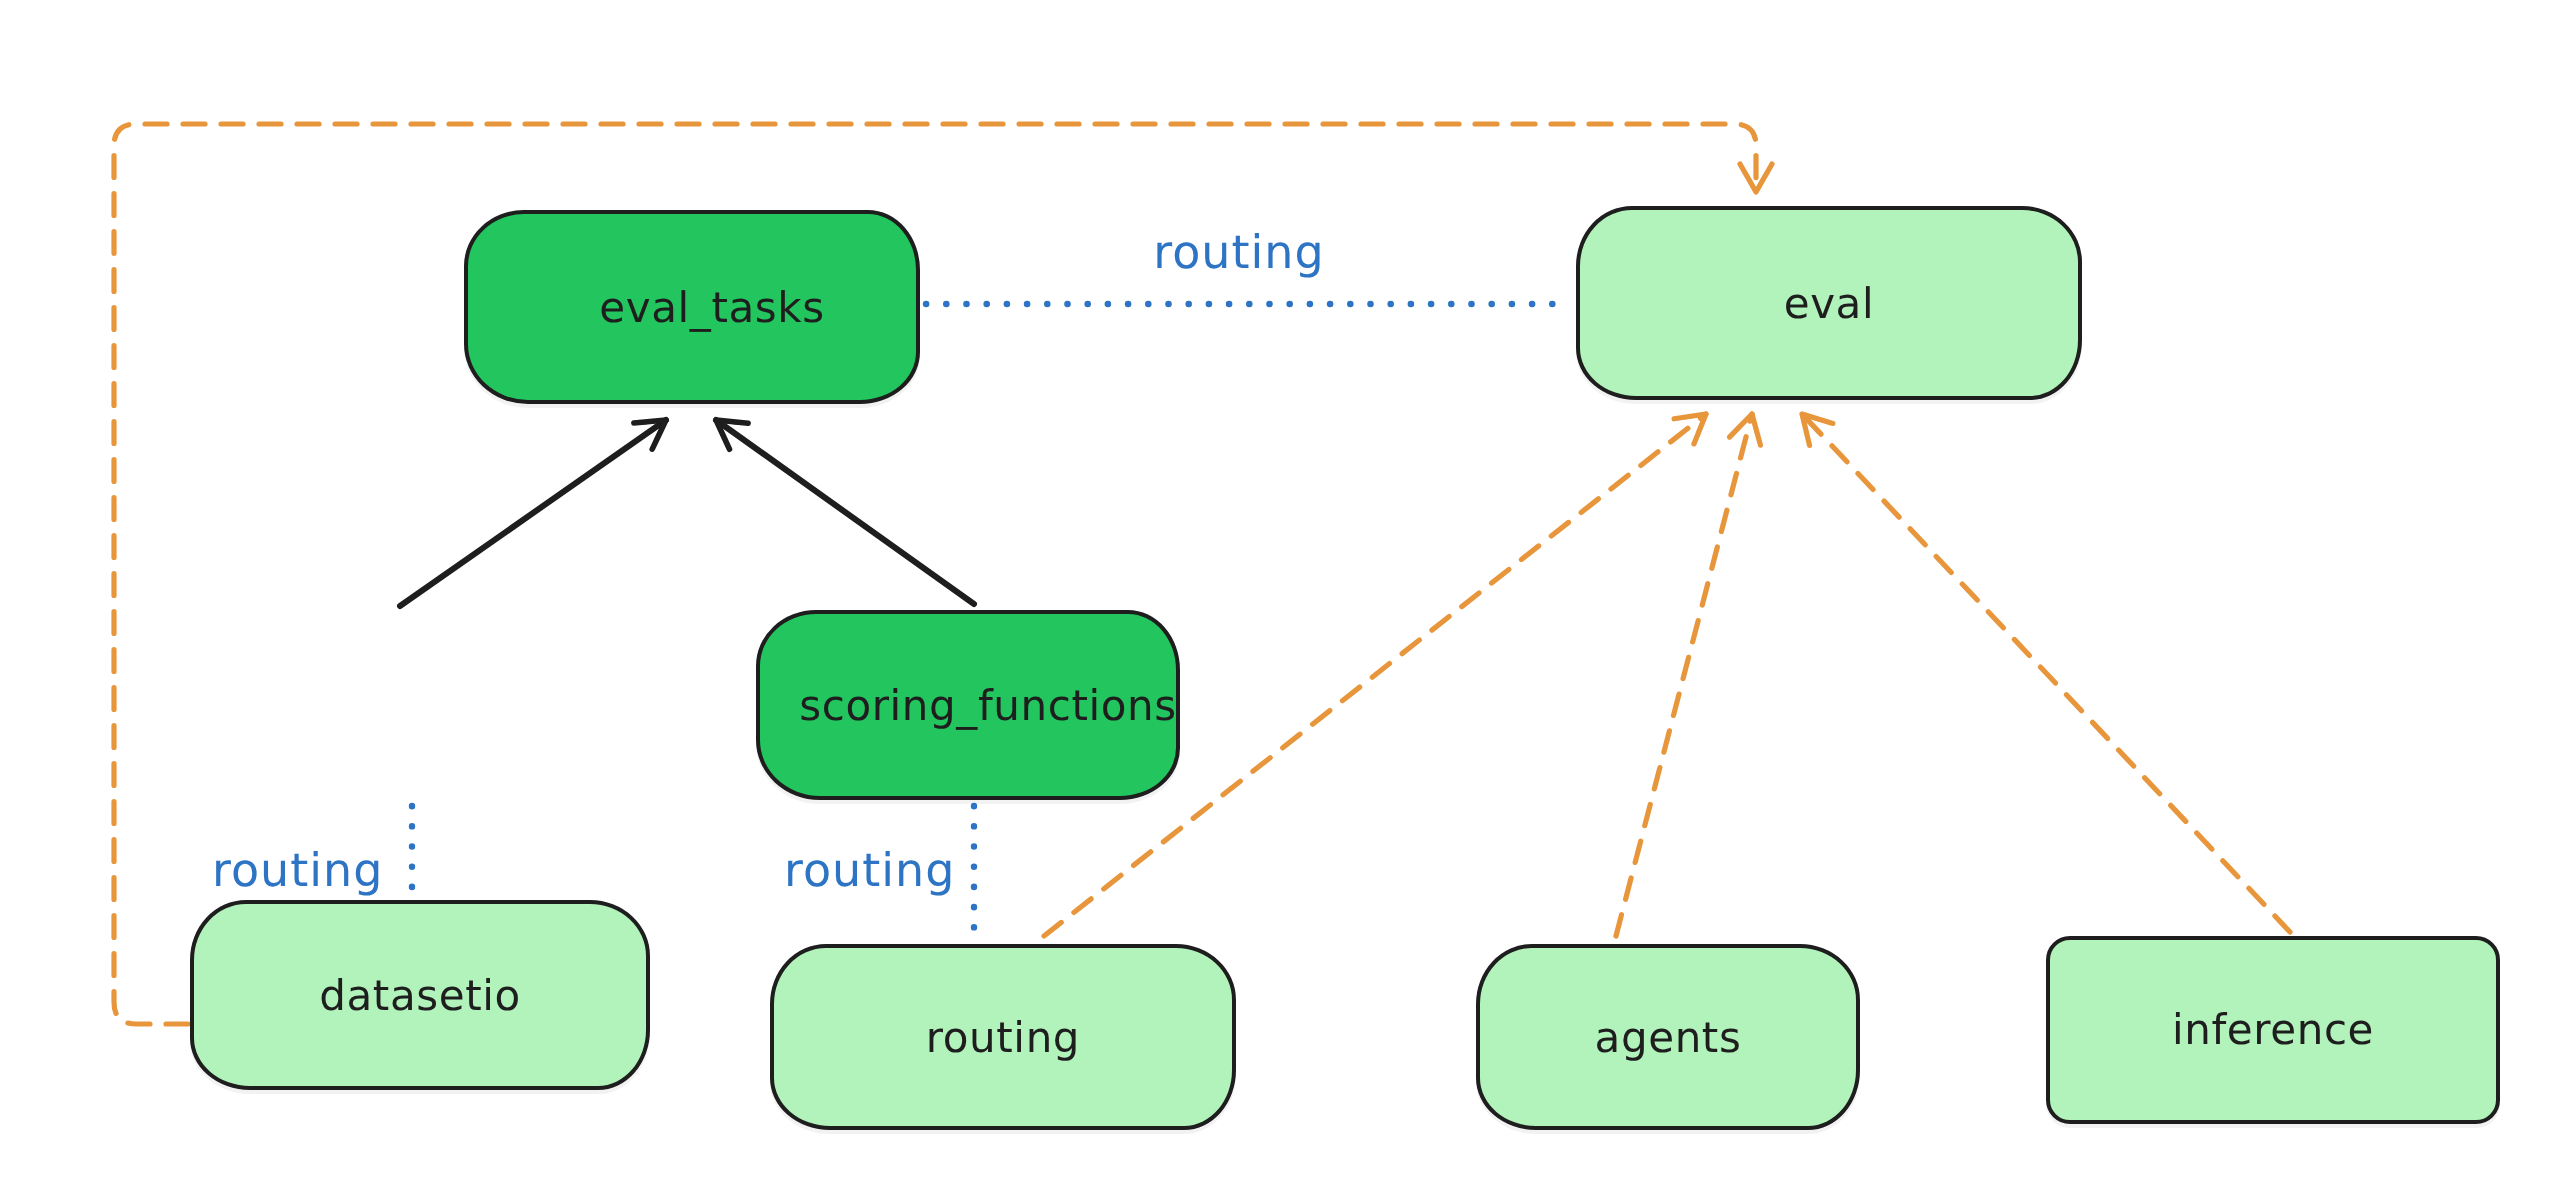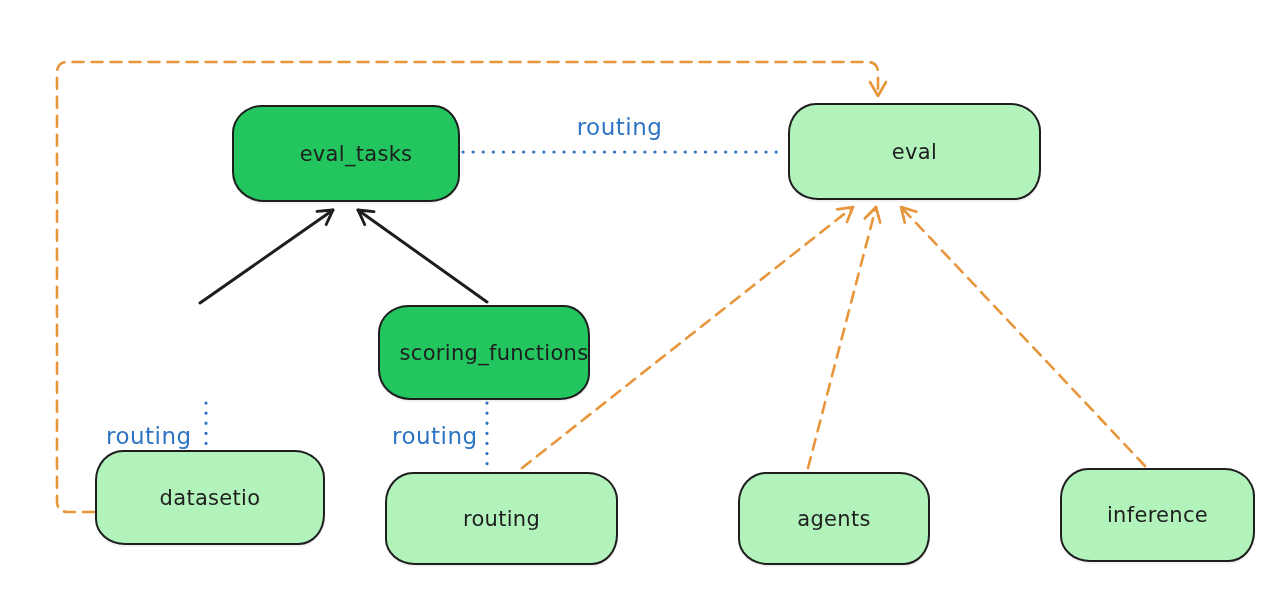--- a/index.html
+++ b/index.html
@@ -31,21 +31,21 @@
   .node.blue  { background: #22c55e; border-radius: 30px 26px 30px 32px / 28px 30px 26px 30px; padding-left: 20px; }
   .node.green { background: #b2f2bb; border-radius: 28px 30px 26px 30px / 30px 28px 30px 26px; }
 
   #n-eval_tasks        { left: 232px;  top: 105px; width: 228px; height: 97px; }
   #n-eval              { left: 788px;  top: 103px; width: 253px; height: 97px; }
   #n-datasets          { left: 98px;   top: 305px; width: 222px; height: 93px; }
   #n-scoring_functions { left: 378px;  top: 305px; width: 212px; height: 95px; }
   #n-datasetio         { left: 95px;   top: 450px; width: 230px; height: 95px; }
   #n-scoring           { left: 385px;  top: 472px; width: 233px; height: 93px; }
   #n-agents            { left: 710px;  top: 472px; width: 192px; height: 93px; margin-left: 28px; }
-  #n-inference         { left: 1060px; top: 468px; width: 195px; height: 94px; }
+  #n-inference         { left: 1023px; top: 468px; width: 227px; height: 94px; border-radius: 12px; }
 
   .edge-label {
     position: absolute;
     color: #2e74c4;
     font-size: 23px;
     letter-spacing: 0.5px;
     white-space: nowrap;
   }
   #lbl-routing-top      { left: 562px; top: 114px; width: 115px; text-align: center; }
   #lbl-routing-datasets { left: 106px; top: 423px; }

